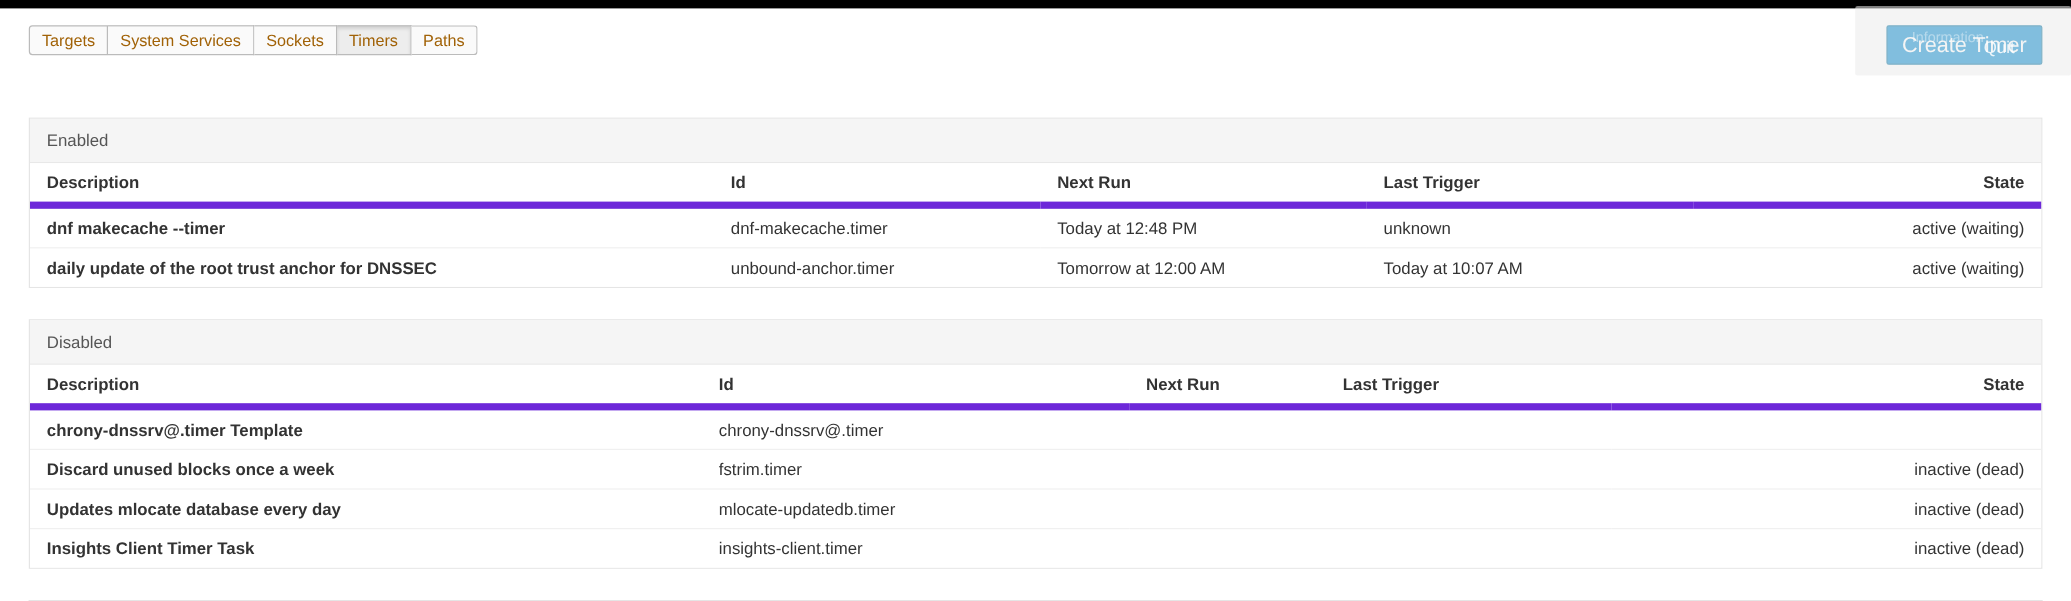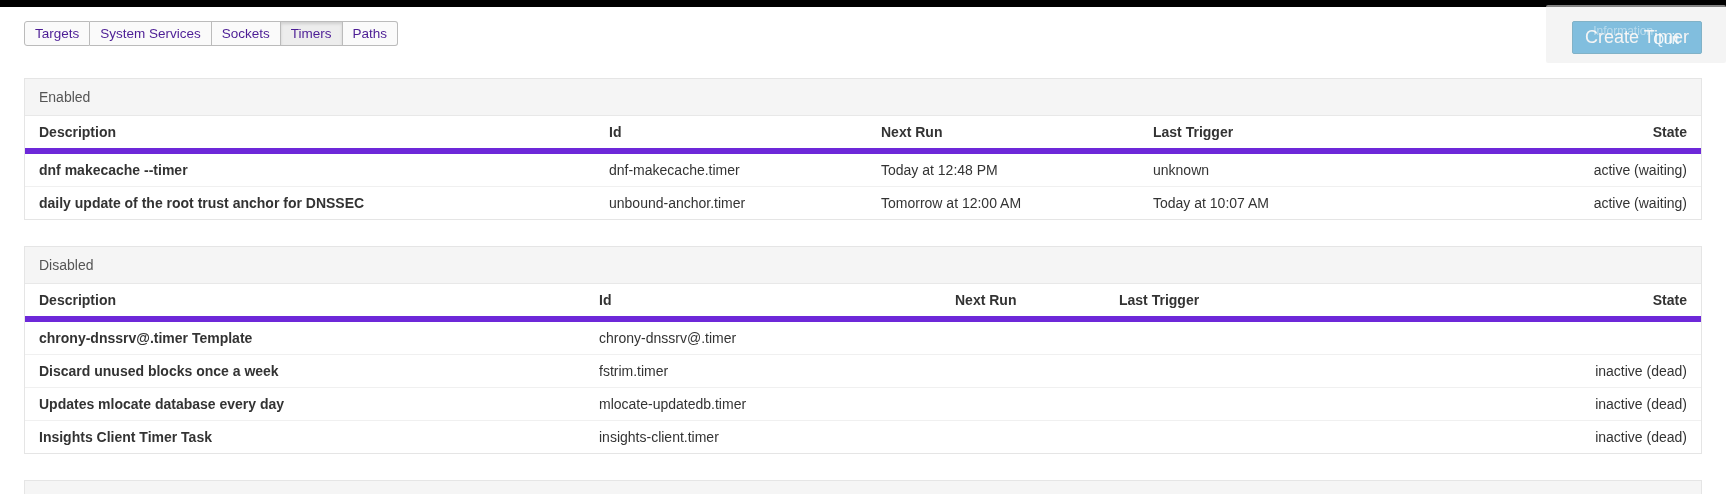--- a/index.html
+++ b/index.html
@@ -7,40 +7,40 @@
   .black-bar { height: 7px; background: #000; width: 100%; }
   .page { padding: 0 24px; position: relative; }
   .toolbar-row { display: flex; align-items: flex-start; justify-content: space-between; padding-top: 14px; }
   .tab-group { display: flex; }
   .tab {
     border: 1px solid #bbb;
     background: #fafafa;
     padding: 4px 10px;
     font-size: 13.5px;
     cursor: pointer;
-    color: #4c1d95;
+    color: #a16207;
     position: relative;
   }
   .tab + .tab { border-left: none; }
   .tab:first-child { border-top-left-radius: 3px; border-bottom-left-radius: 3px; }
   .tab:last-child { border-top-right-radius: 3px; border-bottom-right-radius: 3px; text-align: center; }
   .tab.active {
     background: #ededed;
     box-shadow: inset 0 2px 3px rgba(0,0,0,0.12);
   }
   .create-btn {
     background: #0088ce;
     color: #fff;
     border: 1px solid #006e9c;
     padding: 5px 12px;
     font-size: 18px;
     border-radius: 2px;
     cursor: pointer;
   }
-  .panel { margin-top: 24px; border: 1px solid #e5e5e5; }
+  .panel { margin-top: 44px; border: 1px solid #e5e5e5; }
   .panel + .panel { margin-top: 26px; }
   .panel-heading {
     background: #f5f5f5;
     font-size: 14px;
     padding: 10px 14px;
     color: #555;
     border-bottom: 1px solid #e8e8e8;
   }
   table { width: 100%; border-collapse: collapse; background: #fff; }
   th, td { text-align: left; padding: 8px 14px; font-size: 14px; }

